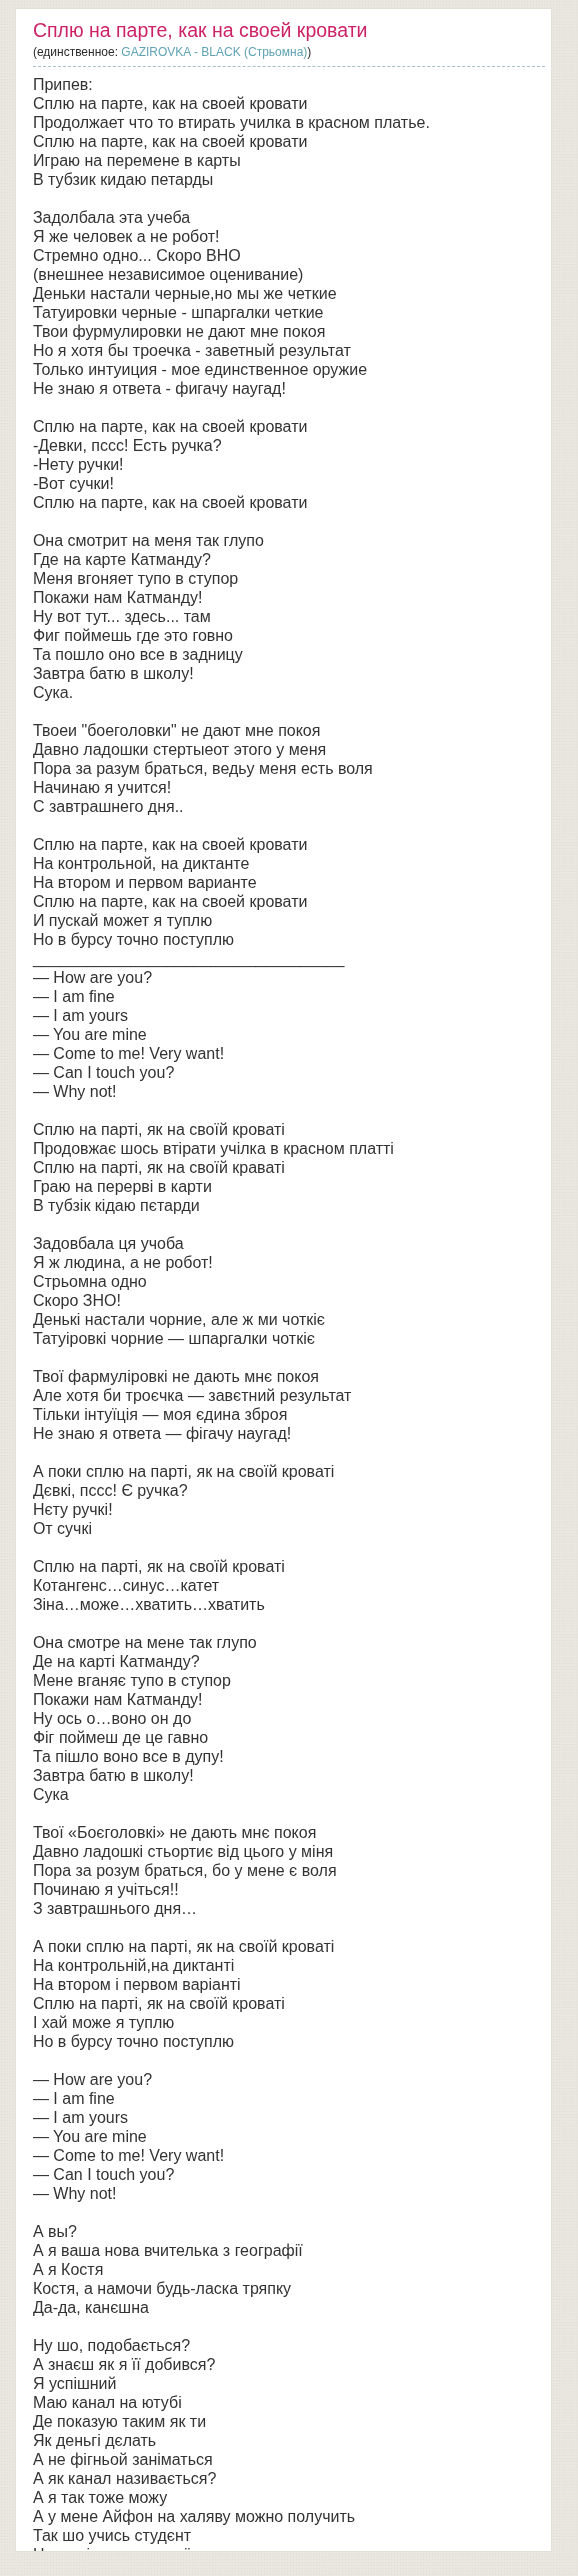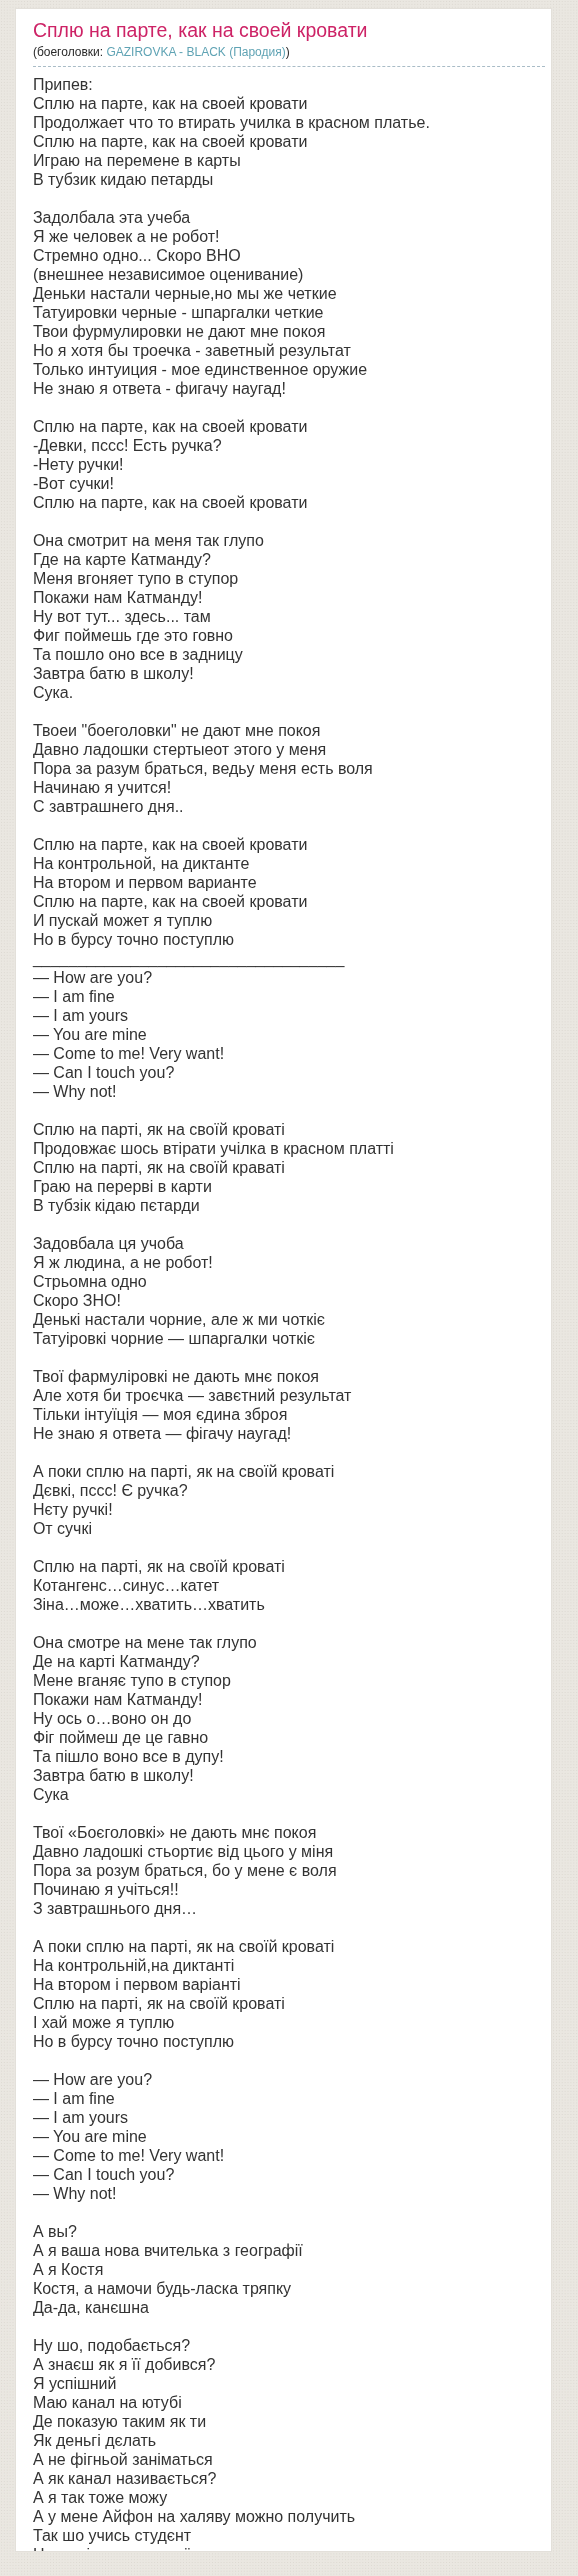--- a/index.html
+++ b/index.html
@@ -61,21 +61,21 @@
     white-space: pre-line;
   }
 </style>
 </head>
 <body>
 
 <div class="card">
   <h1 class="song-title">Сплю на парте, как на своей кровати</h1>
 
   <div class="artist-line">
-    <span>(боеголовки: </span><a class="artist-link">GAZIROVKA - BLACK (Пародия)</a><span>)</span>
+    <span>(единственное: </span><a class="artist-link">GAZIROVKA - BLACK (Стрьомна)</a><span>)</span>
   </div>
 
   <div class="lyrics">Припев:
 Сплю на парте, как на своей кровати
 Продолжает что то втирать училка в красном платье.
 Сплю на парте, как на своей кровати
 Играю на перемене в карты
 В тубзик кидаю петарды
 
 Задолбала эта учеба

